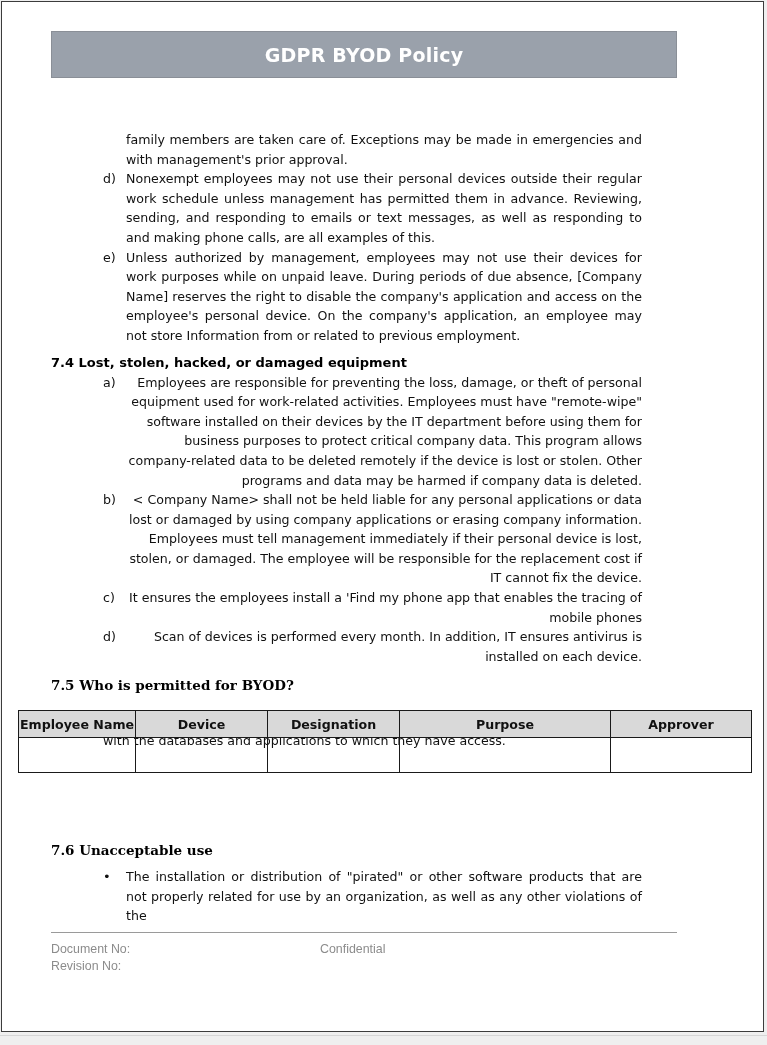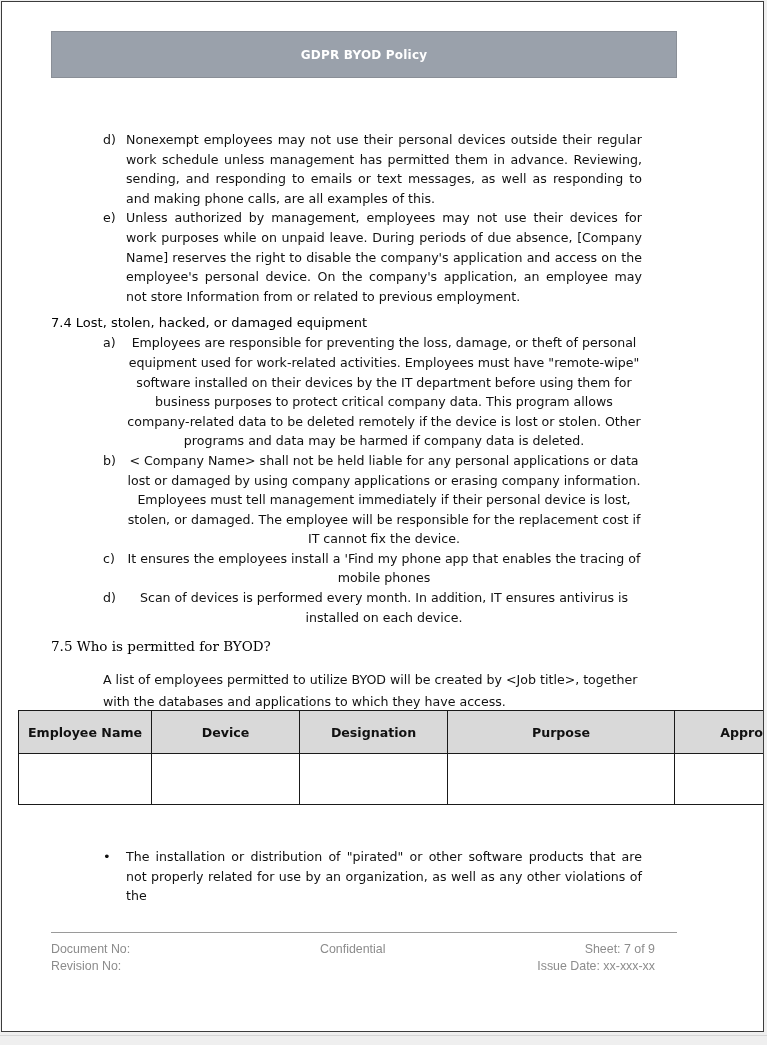--- a/index.html
+++ b/index.html
@@ -45,42 +45,42 @@
     height: 47px;
     background: #9aa1ab;
     border: 1px solid #8a8f97;
     box-sizing: border-box;
     display: flex;
     align-items: center;
     justify-content: center;
   }
   .header-banner .title {
     color: #ffffff;
-    font-size: 12px;
+    font-size: 19px;
     font-weight: bold;
     letter-spacing: 0.2px;
     font-family: "DejaVu Sans", sans-serif;
   }
 
   
   .content {
     position: absolute;
     left: 49px;
     top: 128px;
     width: 626px;
   }
 
   .para {
     font-size: 12.6px;
     line-height: 19.6px;
     color: #111111;
     margin: 0;
   }
   .justify { text-align: justify; }
-  .left { text-align: center; }
+  .left { text-align: right; }
 
   
   .cont {
     margin-left: 75px;
     width: 516px;
   }
 
   
   .li {
     display: flex;
@@ -117,21 +117,21 @@
   .bullet-li .body {
     flex: 1 1 auto;
     font-size: 12.6px;
     line-height: 19.6px;
     color: #111111;
     text-align: justify;
   }
 
   h2.sec {
     font-size: 13px;
-    font-weight: normal;
+    font-weight: bold;
     color: #000000;
     margin: 0;
     line-height: 20px;
   }
   h2.sec.sans { font-family: "DejaVu Sans", sans-serif; }
   h2.sec.serif { font-family: "DejaVu Serif", serif; font-size: 13.5px; }
 
   .sp-7 { height: 7px; }
   .sp-9 { height: 9px; }
 
@@ -153,21 +153,21 @@
   }
   table.byod {
     border-collapse: collapse;
     table-layout: fixed;
     width: 728px;
     font-size: 12.3px;
     color: #111111;
   }
   table.byod th, table.byod td {
     border: 1.4px solid #1a1a1a;
-    padding: 8px;
+    padding: 0;
     vertical-align: middle;
   }
   table.byod th {
     background: #d9d9d9;
     font-weight: bold;
     height: 26px;
     font-size: 12.6px;
   }
   table.byod td {
     height: 33px;
@@ -223,20 +223,21 @@
 <body>
 
 <div class="page">
 
   <div class="header-banner">
     <div class="title">GDPR BYOD Policy</div>
   </div>
 
   <div class="content">
 
+    <p class="para justify cont">family members are taken care of. Exceptions may be made in emergencies and with management's prior approval.</p>
 
     <div class="li">
       <span class="marker">d)</span>
       <span class="body justify">Nonexempt employees may not use their personal devices outside their regular work schedule unless management has permitted them in advance. Reviewing, sending, and responding to emails or text messages, as well as responding to and making phone calls, are all examples of this.</span>
     </div>
 
     <div class="li">
       <span class="marker">e)</span>
       <span class="body justify">Unless authorized by management, employees may not use their devices for work purposes while on unpaid leave. During periods of due absence, [Company Name] reserves the right to disable the company's application and access on the employee's personal device. On the company's application, an employee may not store Information from or related to previous employment.</span>
     </div>
@@ -290,37 +291,34 @@
           <td class="c2"></td>
           <td class="c3"></td>
           <td class="c4"></td>
           <td class="c5"></td>
         </tr>
       </tbody>
     </table>
   </div>
 
   <div class="content" style="top: 838px;">
+    <h2 class="sec serif">7.6 Unacceptable use</h2>
     <div class="sp-7"></div>
     <div class="bullet-li">
       <span class="dot">•</span>
       <span class="body">The installation or distribution of "pirated" or other software products that are not properly related for use by an organization, as well as any other violations of the</span>
     </div>
   </div>
 
   <div class="footer">
     <div class="rule"></div>
     <div class="rows">
       <div class="fcol-left">
         <div>Document No:</div>
         <div>Revision No:</div>
       </div>
       <div class="fcol-mid">Confidential</div>
-      <div class="fcol-right">
-        <div>Sheet: 7 of 9</div>
-        <div>Issue Date: xx-xxx-xx</div>
-      </div>
     </div>
   </div>
 
 </div>
 
 <div class="bottom-band"></div>
 
 </body></html>

